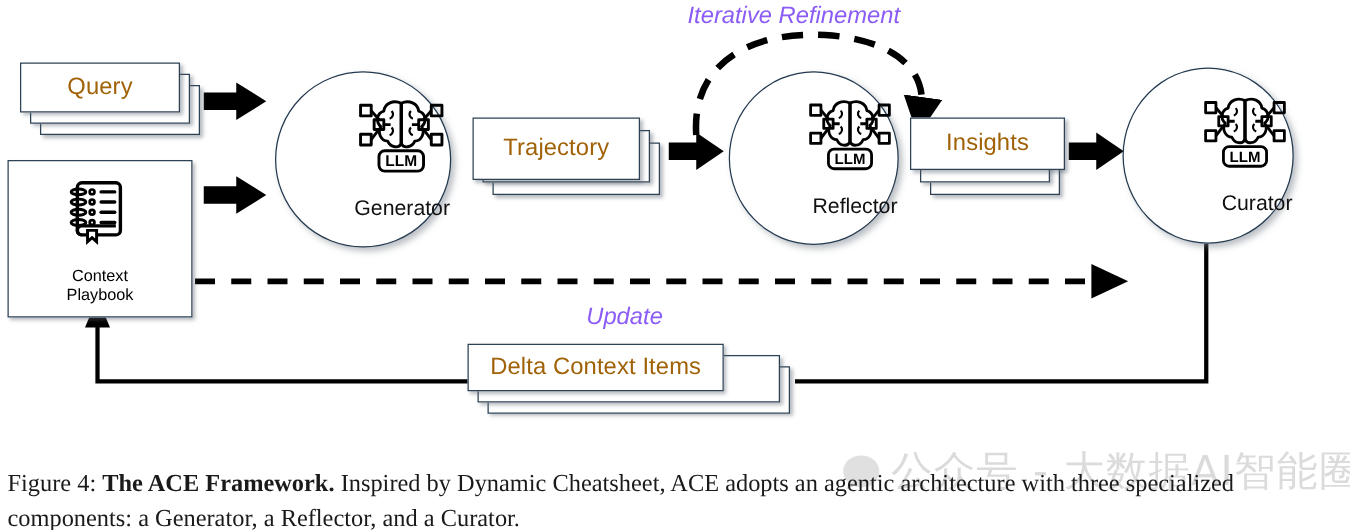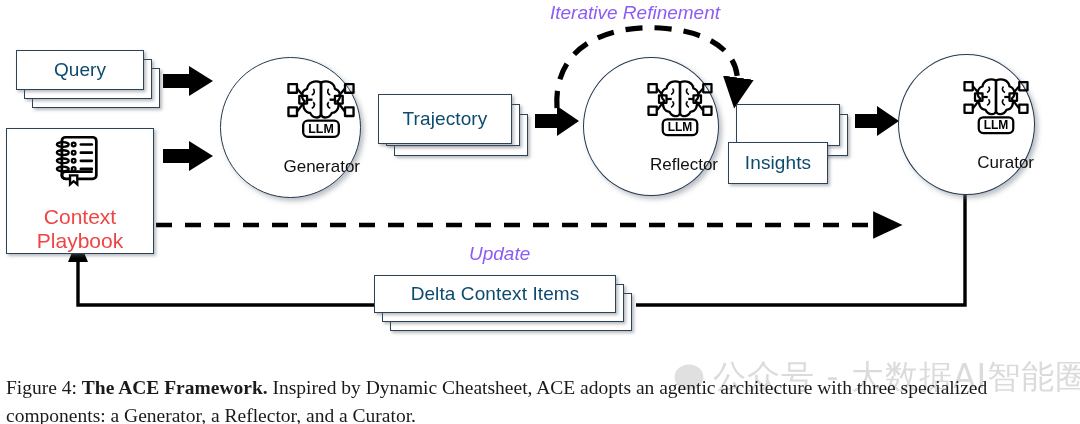--- a/index.html
+++ b/index.html
@@ -38,21 +38,21 @@
   .card.shadowed {
     box-shadow: 2px 2px 3px rgba(90,100,110,0.45);
   }
   .card-label {
     position: absolute;
     left: 0; top: 0;
     width: 100%; height: 100%;
     display: flex;
     align-items: center;
     justify-content: center;
-    color: #0c4a6e;
+    color: #a16207;
     font-size: 19px;
     letter-spacing: 0.1px;
     white-space: nowrap;
   }
   .node-circle {
     position: absolute;
     border-radius: 50%;
     background: #ffffff;
     border: 1.8px solid #23394f;
     box-shadow: 3px 3px 5px rgba(120,128,138,0.5);
@@ -78,24 +78,24 @@
     background: #ffffff;
     border: 1.7px solid #2e4256;
     box-shadow: 2px 2px 3px rgba(90,100,110,0.45);
     box-sizing: border-box;
     display: flex;
     flex-direction: column;
     align-items: center;
     justify-content: center;
   }
   .playbook-caption {
-    font-size: 21px;
+    font-size: 13px;
     line-height: 1.12;
     text-align: center;
-    color: #ef4444;
+    color: #000000;
     margin-top: 17px;
   }
   .free-label {
     position: absolute;
     font-size: 19px;
     color: #8b5cf6;
     white-space: nowrap;
     font-style: italic;
   }
   .caption-block {
@@ -303,21 +303,21 @@
           </g>
         </svg>
       </span>
       <span class="node-caption">Reflector</span>
     </div>
   </div>
 
   <div class="card-stack" style="left:728px; top:94px; width:136px; height:68px;">
     <div class="card shadowed" style="left:16px; top:20px; width:104px; height:42px;"></div>
     <div class="card shadowed" style="left:8px; top:10px; width:104px; height:42px;"></div>
-    <div class="card shadowed" style="left:0px; top:0px; width:100px; height:42px;margin-top:48px;">
+    <div class="card shadowed" style="left:0px; top:0px; width:124px; height:42px;">
       <span class="card-label">Insights</span>
     </div>
   </div>
 
   <div class="node-circle" style="left:898px; top:54px; width:137px; height:141px;">
     <div class="node-inner">
       <span style="line-height:0;">
         <svg width="76" height="60" viewBox="0 0 100 80" aria-hidden="true">
           <g stroke="#000" stroke-width="3" fill="none" stroke-linejoin="round">
             <rect x="8" y="8" width="11" height="11"></rect>
@@ -346,21 +346,21 @@
           </g>
         </svg>
       </span>
       <span class="node-caption">Curator</span>
     </div>
   </div>
 
   <div class="card-stack" style="left:374px; top:275px; width:270px; height:56px;">
     <div class="card shadowed" style="left:16px; top:18px; width:242px; height:38px;"></div>
     <div class="card shadowed" style="left:8px; top:9px; width:242px; height:38px;"></div>
-    <div class="card shadowed" style="left:0px; top:0px; width:242px; height:38px;">
+    <div class="card shadowed" style="left:0px; top:0px; width:205px; height:38px;">
       <span class="card-label">Delta Context Items</span>
     </div>
   </div>
 
   <div class="free-label" style="left:550px; top:2px;">Iterative Refinement</div>
 
   <div class="free-label" style="left:469px; top:243px;">Update</div>
 
   <div class="watermark">
     <span style="line-height:0;">

